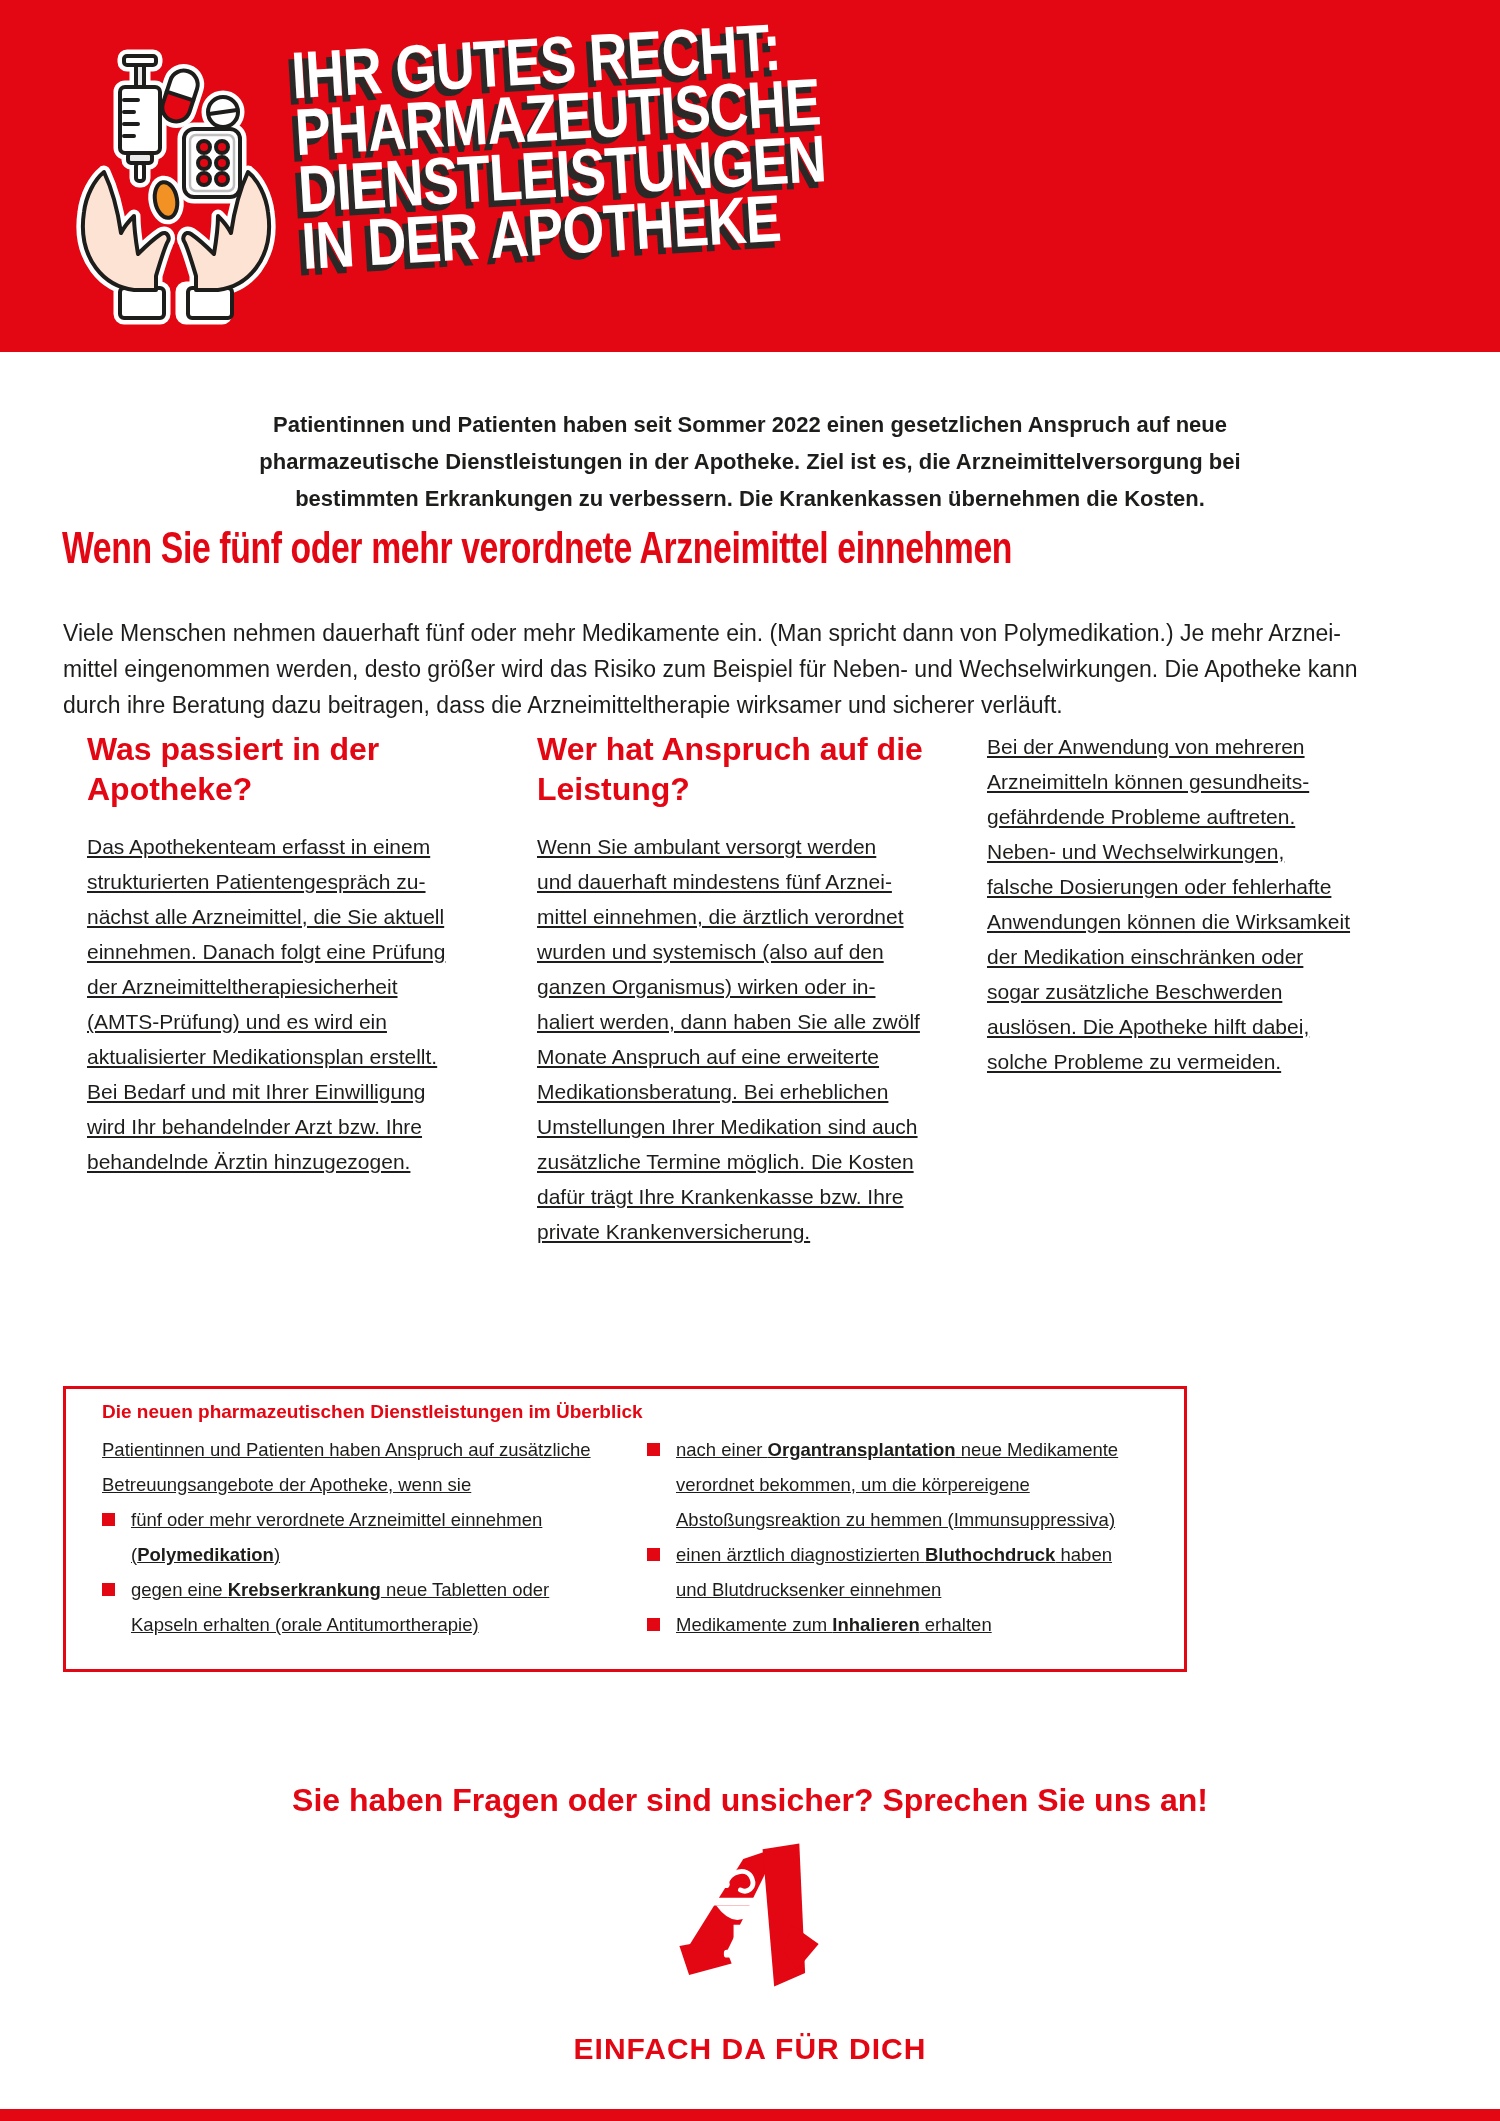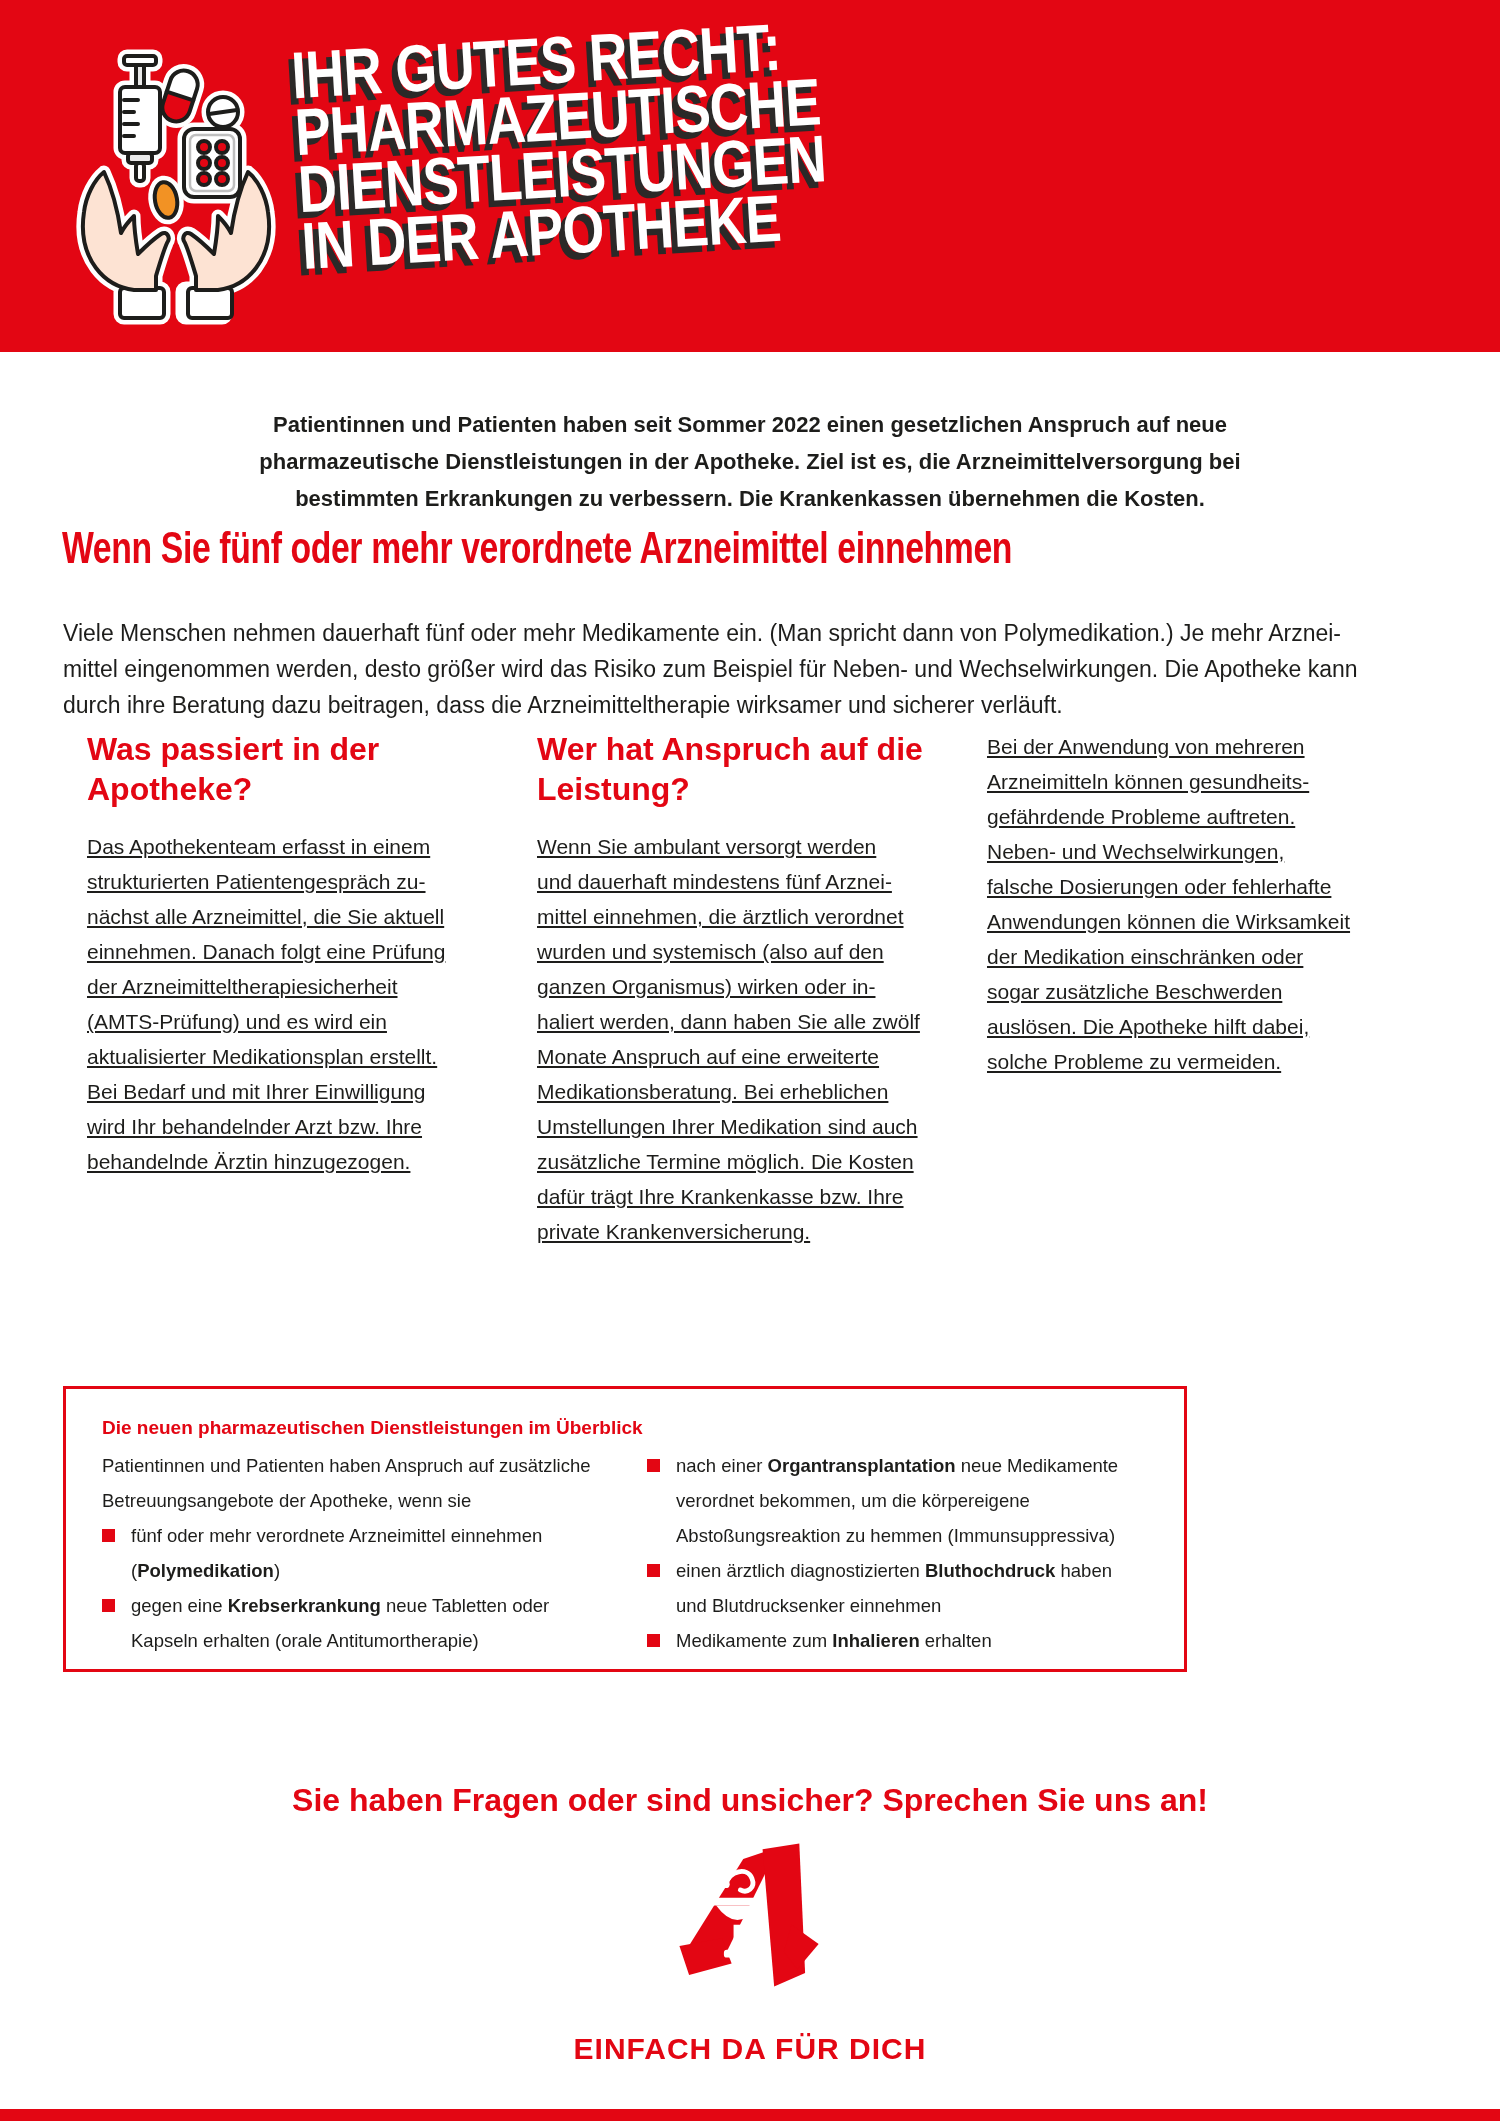--- a/index.html
+++ b/index.html
@@ -29,23 +29,23 @@
   
   .columns{position:absolute;left:87px;top:729px;width:1350px;display:grid;
         grid-template-columns:1fr 1fr 1fr;}
   .col h2{margin:0 0 20px 0;font-size:32px;line-height:40px;color:var(--red);font-weight:bold;}
   .col p{margin:0;font-size:21px;line-height:35px;text-decoration:underline;}
 
   .pre{white-space:pre-line;}
 
   
   .overview-box{position:absolute;left:63px;top:1386px;width:1124px;height:286px;
-        border:3px solid var(--red);box-sizing:border-box;padding:28px 36px;}
+        border:3px solid var(--red);box-sizing:border-box;padding:12px 36px;}
   .overview-box h3{margin:0 0 9px 0;font-size:19px;color:var(--red);font-weight:bold;}
-  .box-grid{display:grid;grid-template-columns:1fr 1fr;column-gap:44px;}
+  .box-grid{display:grid;grid-template-columns:1fr 1fr;column-gap:44px;text-decoration:underline;}
   .box-col{font-size:18.5px;line-height:35px;}
   .box-intro{margin:0;}
   ul.bullets{list-style:none;margin:0;padding:0;}
   ul.bullets li{display:flex;align-items:flex-start;}
   .bullet-marker{flex:0 0 13px;width:13px;height:13px;background:var(--red);margin:11px 16px 0 0;}
   .bullet-text b{font-weight:bold;}
 
   
   .cta{position:absolute;top:1750px;left:0;width:100%;text-align:center;
         font-size:32px;font-weight:bold;color:var(--red);}

